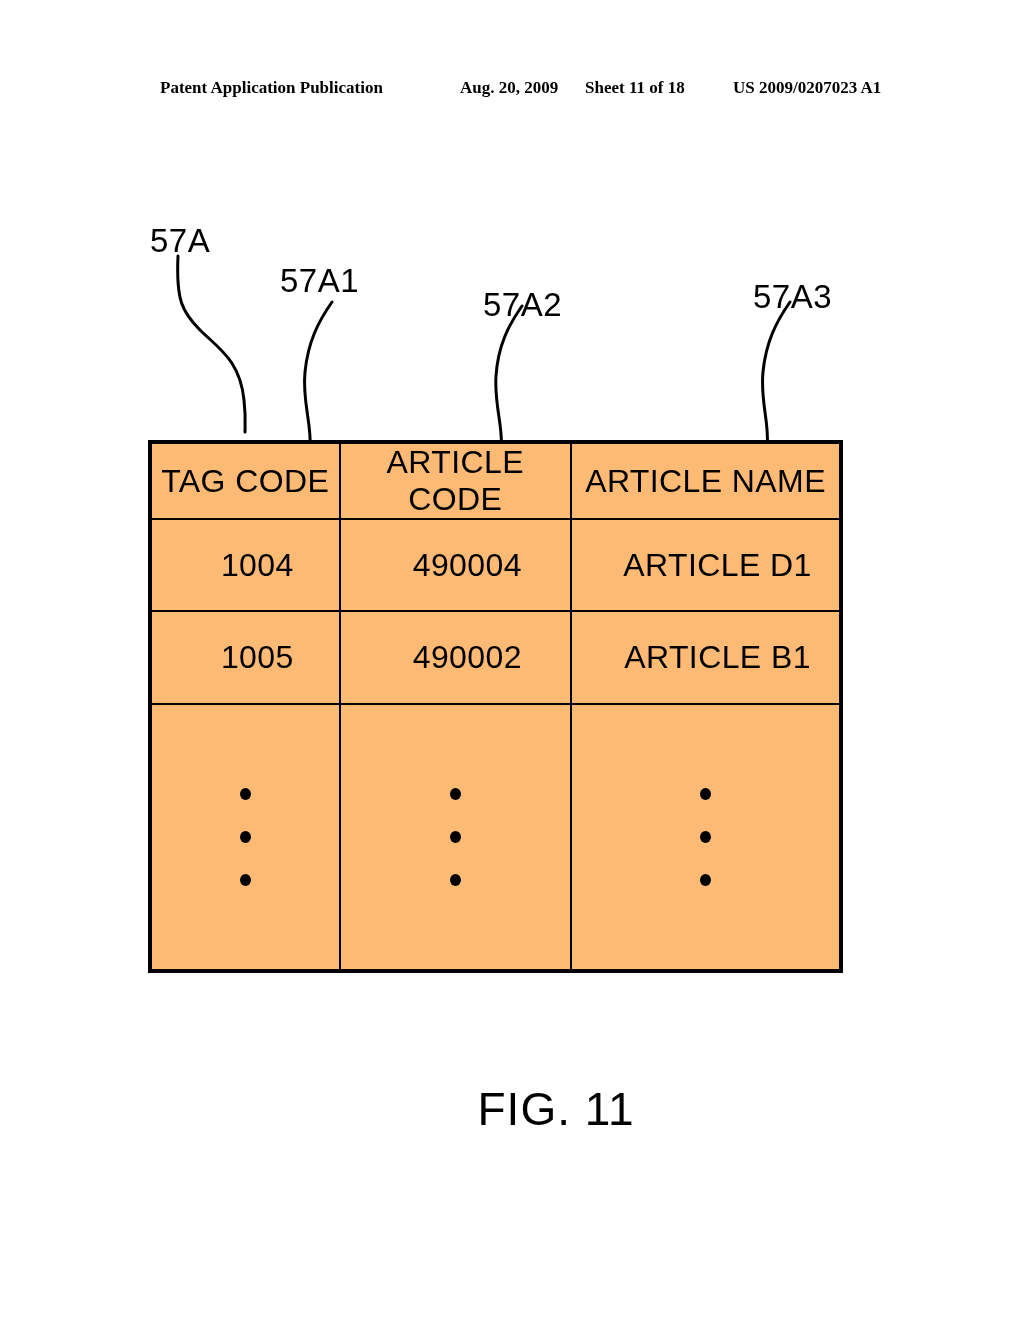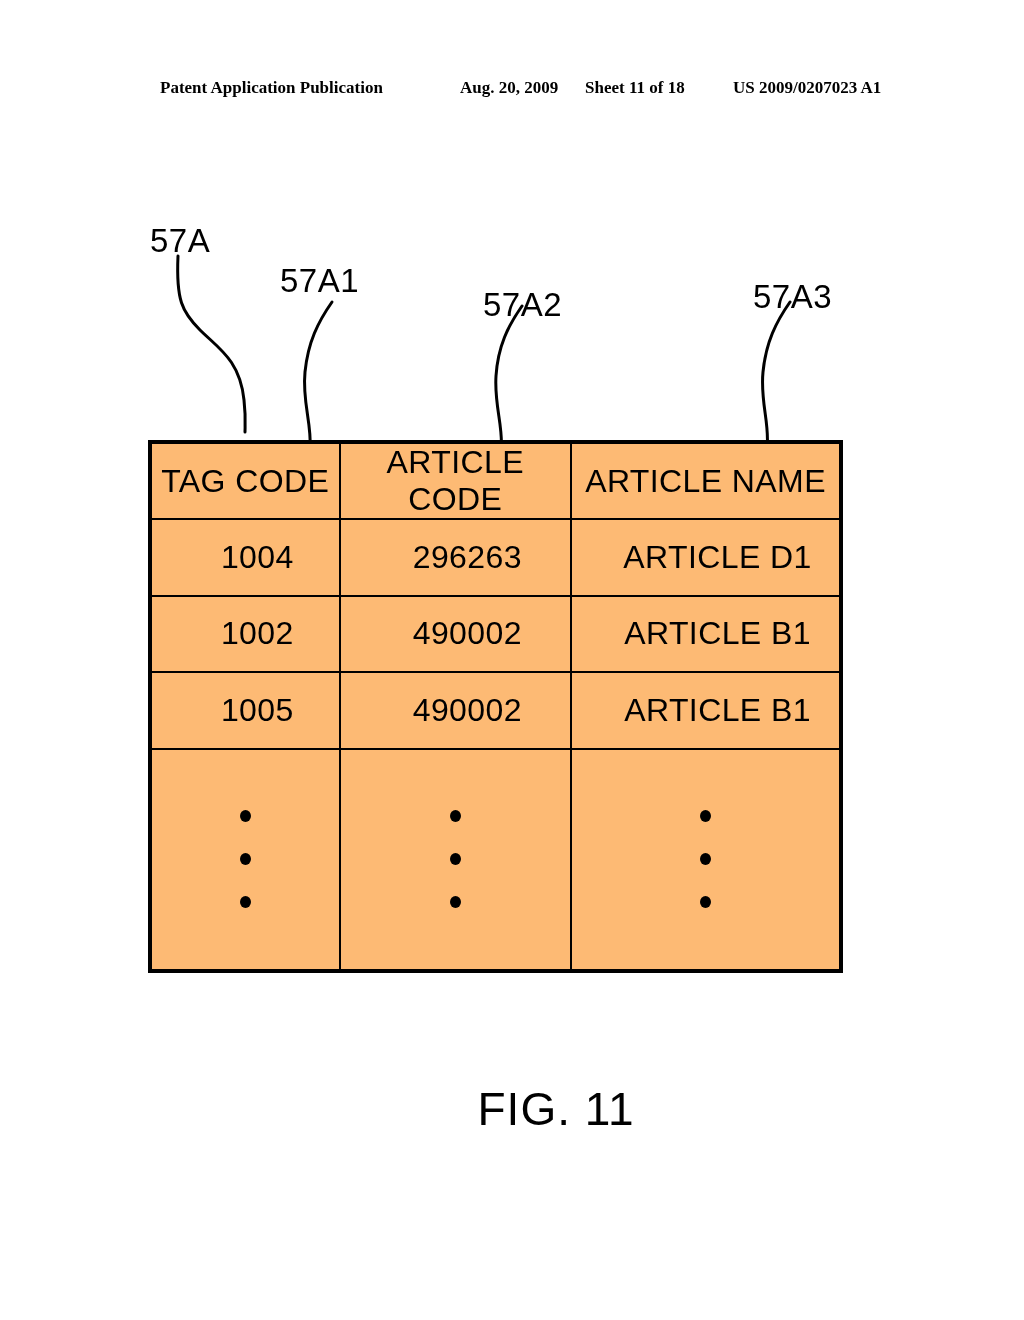--- a/index.html
+++ b/index.html
@@ -190,27 +190,22 @@
     <thead>
       <tr class="head-row">
         <th>TAG CODE</th>
         <th>ARTICLE CODE</th>
         <th>ARTICLE NAME</th>
       </tr>
     </thead>
     <tbody>
       <tr class="data-row">
         <td>1004</td>
-        <td>296263</td>
+        <td>490004</td>
         <td>ARTICLE D1</td>
-      </tr>
-      <tr class="data-row">
-        <td>1002</td>
-        <td>490002</td>
-        <td>ARTICLE B1</td>
       </tr>
       <tr class="data-row">
         <td>1005</td>
         <td>490002</td>
         <td>ARTICLE B1</td>
       </tr>
       <tr class="ellipsis-row">
         <td>
           <div class="vdots">
             <span></span>

